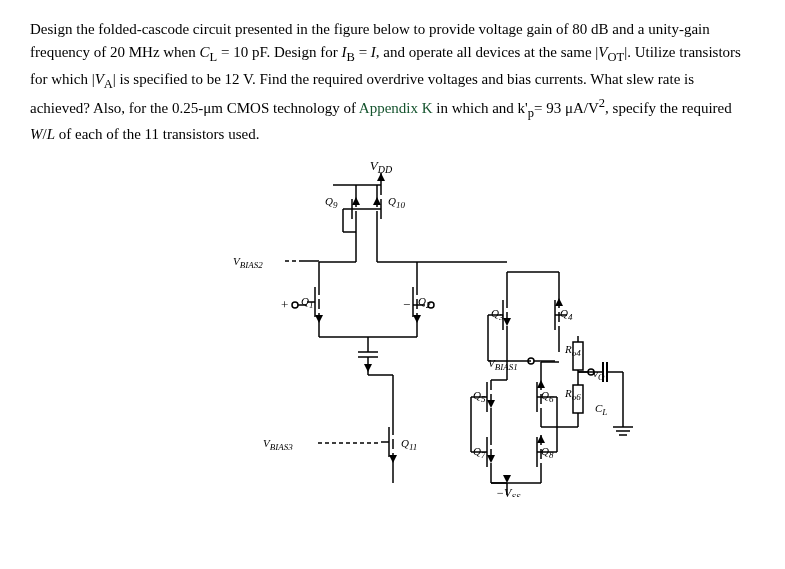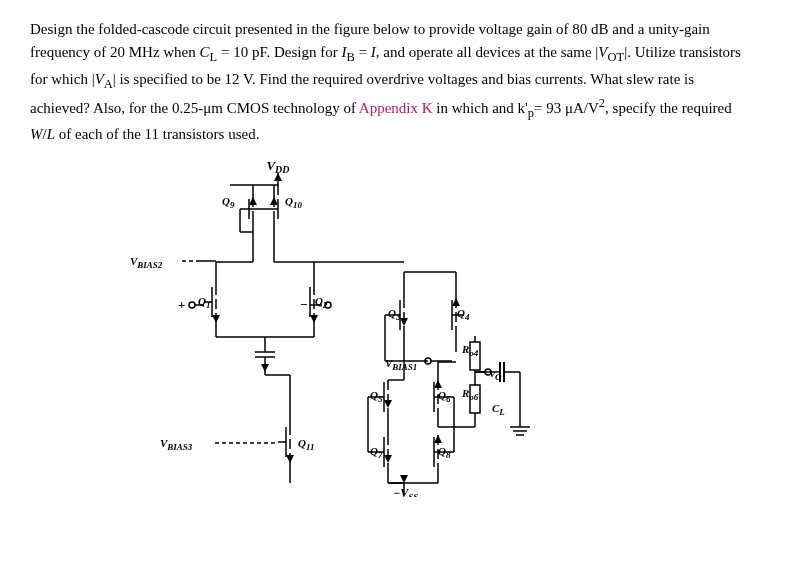--- a/index.html
+++ b/index.html
@@ -9,25 +9,25 @@
       font-size: 15px;
       color: #000;
       width: 785px;
       min-height: 569px;
       padding: 18px 30px 10px 30px;
     }
     .text-block {
       line-height: 1.55;
       margin-bottom: 10px;
     }
-    .text-block .blue { color: #be185d; }
+    .text-block .blue { color: #14532d; }
     .circuit-area {
       display: flex;
+      justify-content: center;
       margin-top: 4px;
-      font-weight: bold;
     }
     svg text {
       font-family: 'Times New Roman', Times, serif;
     }
   </style>
 </head>
 <body>
 
 <div class="text-block">
   <span>Design the folded-cascode circuit presented in the figure below to provide voltage gain of 80 dB and a unity-gain frequency of 20 MHz when <i>C</i><sub>L</sub> = 10 pF. Design for <i>I</i><sub>B</sub> = <i>I</i>, and operate all devices at the same |<i>V</i><sub>OT</sub>|. Utilize transistors for which |<i>V</i><sub>A</sub>| is specified to be 12 V. Find the required overdrive voltages and bias currents. What slew rate is achieved? Also, for the 0.25-μm CMOS technology of <span class="blue">Appendix K</span> in which and k'<sub>p</sub>= 93 μA/V<sup>2</sup>, specify the required <i>W</i>/<i>L</i> of each of the 11 transistors used.</span>

